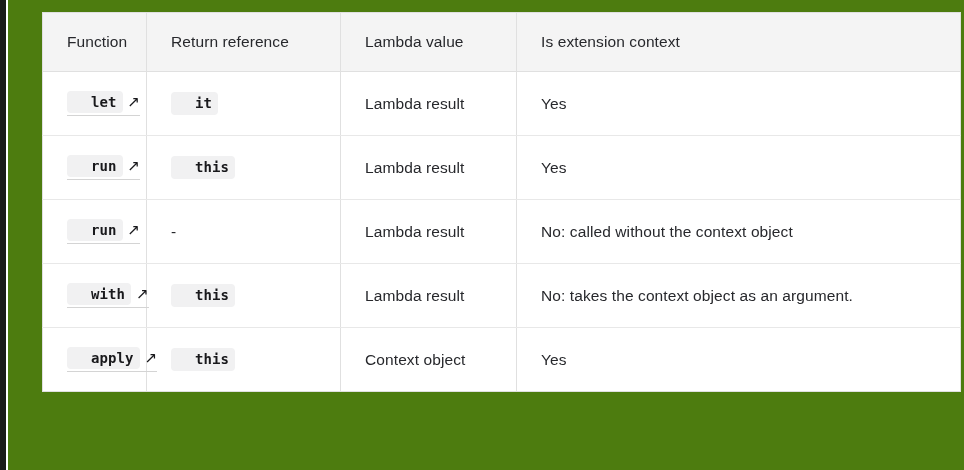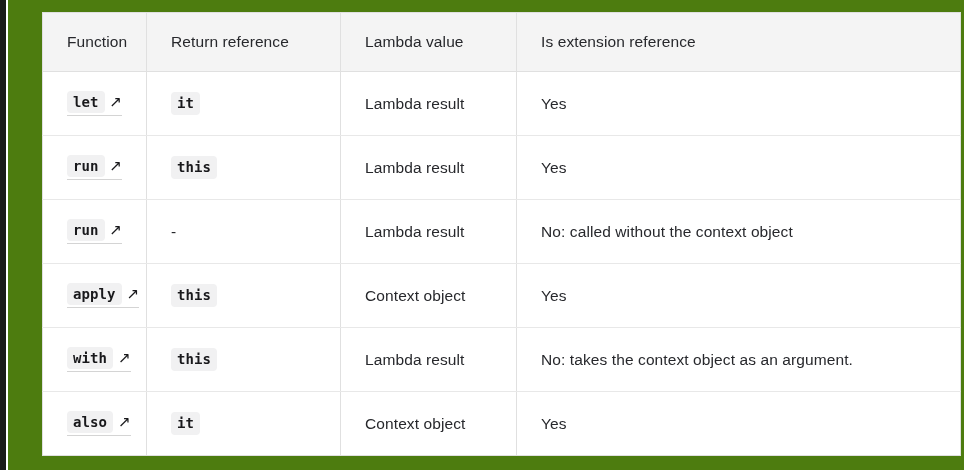--- a/index.html
+++ b/index.html
@@ -82,21 +82,21 @@
 
   
   .code-chip {
     display: inline-block;
     background: #f1f1f2;
     border-radius: 4px;
     font-family: "DejaVu Sans Mono", "Liberation Mono", monospace;
     font-size: 14px;
     font-weight: 700;
     color: #19191c;
-    padding: 3px 6px 3px 6px;
+    padding: 3px 6px 3px 24px;
     line-height: 1.15;
     vertical-align: middle;
   }
   
   .ext-link {
     display: inline-block;
     text-decoration: none;
     border-bottom: 1px solid #d4d4d4;
     padding-bottom: 2px;
     white-space: nowrap;
@@ -128,21 +128,21 @@
         <col class="c1">
           <col class="c2">
           <col class="c3">
           <col class="c4">
       </colgroup>
       <thead>
         <tr>
           <th>Function</th>
           <th>Return reference</th>
           <th>Lambda value</th>
-          <th>Is extension reference</th>
+          <th>Is extension context</th>
         </tr>
       </thead>
       <tbody>
 
         <tr>
           <td>
             <span class="ext-link"><span class="code-chip">let</span><span class="arrow">↗</span></span>
           </td>
           <td>
             <span class="code-chip">it</span>
@@ -168,47 +168,37 @@
           </td>
           <td>
             <span class="dash">-</span>
           </td>
           <td>Lambda result</td>
           <td>No: called without the context object</td>
         </tr>
 
         <tr>
           <td>
+            <span class="ext-link"><span class="code-chip">with</span><span class="arrow">↗</span></span>
+          </td>
+          <td>
+            <span class="code-chip">this</span>
+          </td>
+          <td>Lambda result</td>
+          <td>No: takes the context object as an argument.</td>
+        </tr>
+
+        <tr>
+          <td>
             <span class="ext-link"><span class="code-chip">apply</span><span class="arrow">↗</span></span>
           </td>
           <td>
             <span class="code-chip">this</span>
           </td>
           <td>Context object</td>
           <td>Yes</td>
         </tr>
 
-        <tr>
-          <td>
-            <span class="ext-link"><span class="code-chip">with</span><span class="arrow">↗</span></span>
-          </td>
-          <td>
-            <span class="code-chip">this</span>
-          </td>
-          <td>Lambda result</td>
-          <td>No: takes the context object as an argument.</td>
-        </tr>
-
-        <tr>
-          <td>
-            <span class="ext-link"><span class="code-chip">also</span><span class="arrow">↗</span></span>
-          </td>
-          <td>
-            <span class="code-chip">it</span>
-          </td>
-          <td>Context object</td>
-          <td>Yes</td>
-        </tr>
 
       </tbody>
     </table>
   </div>
 </div>
 
 </body></html>

